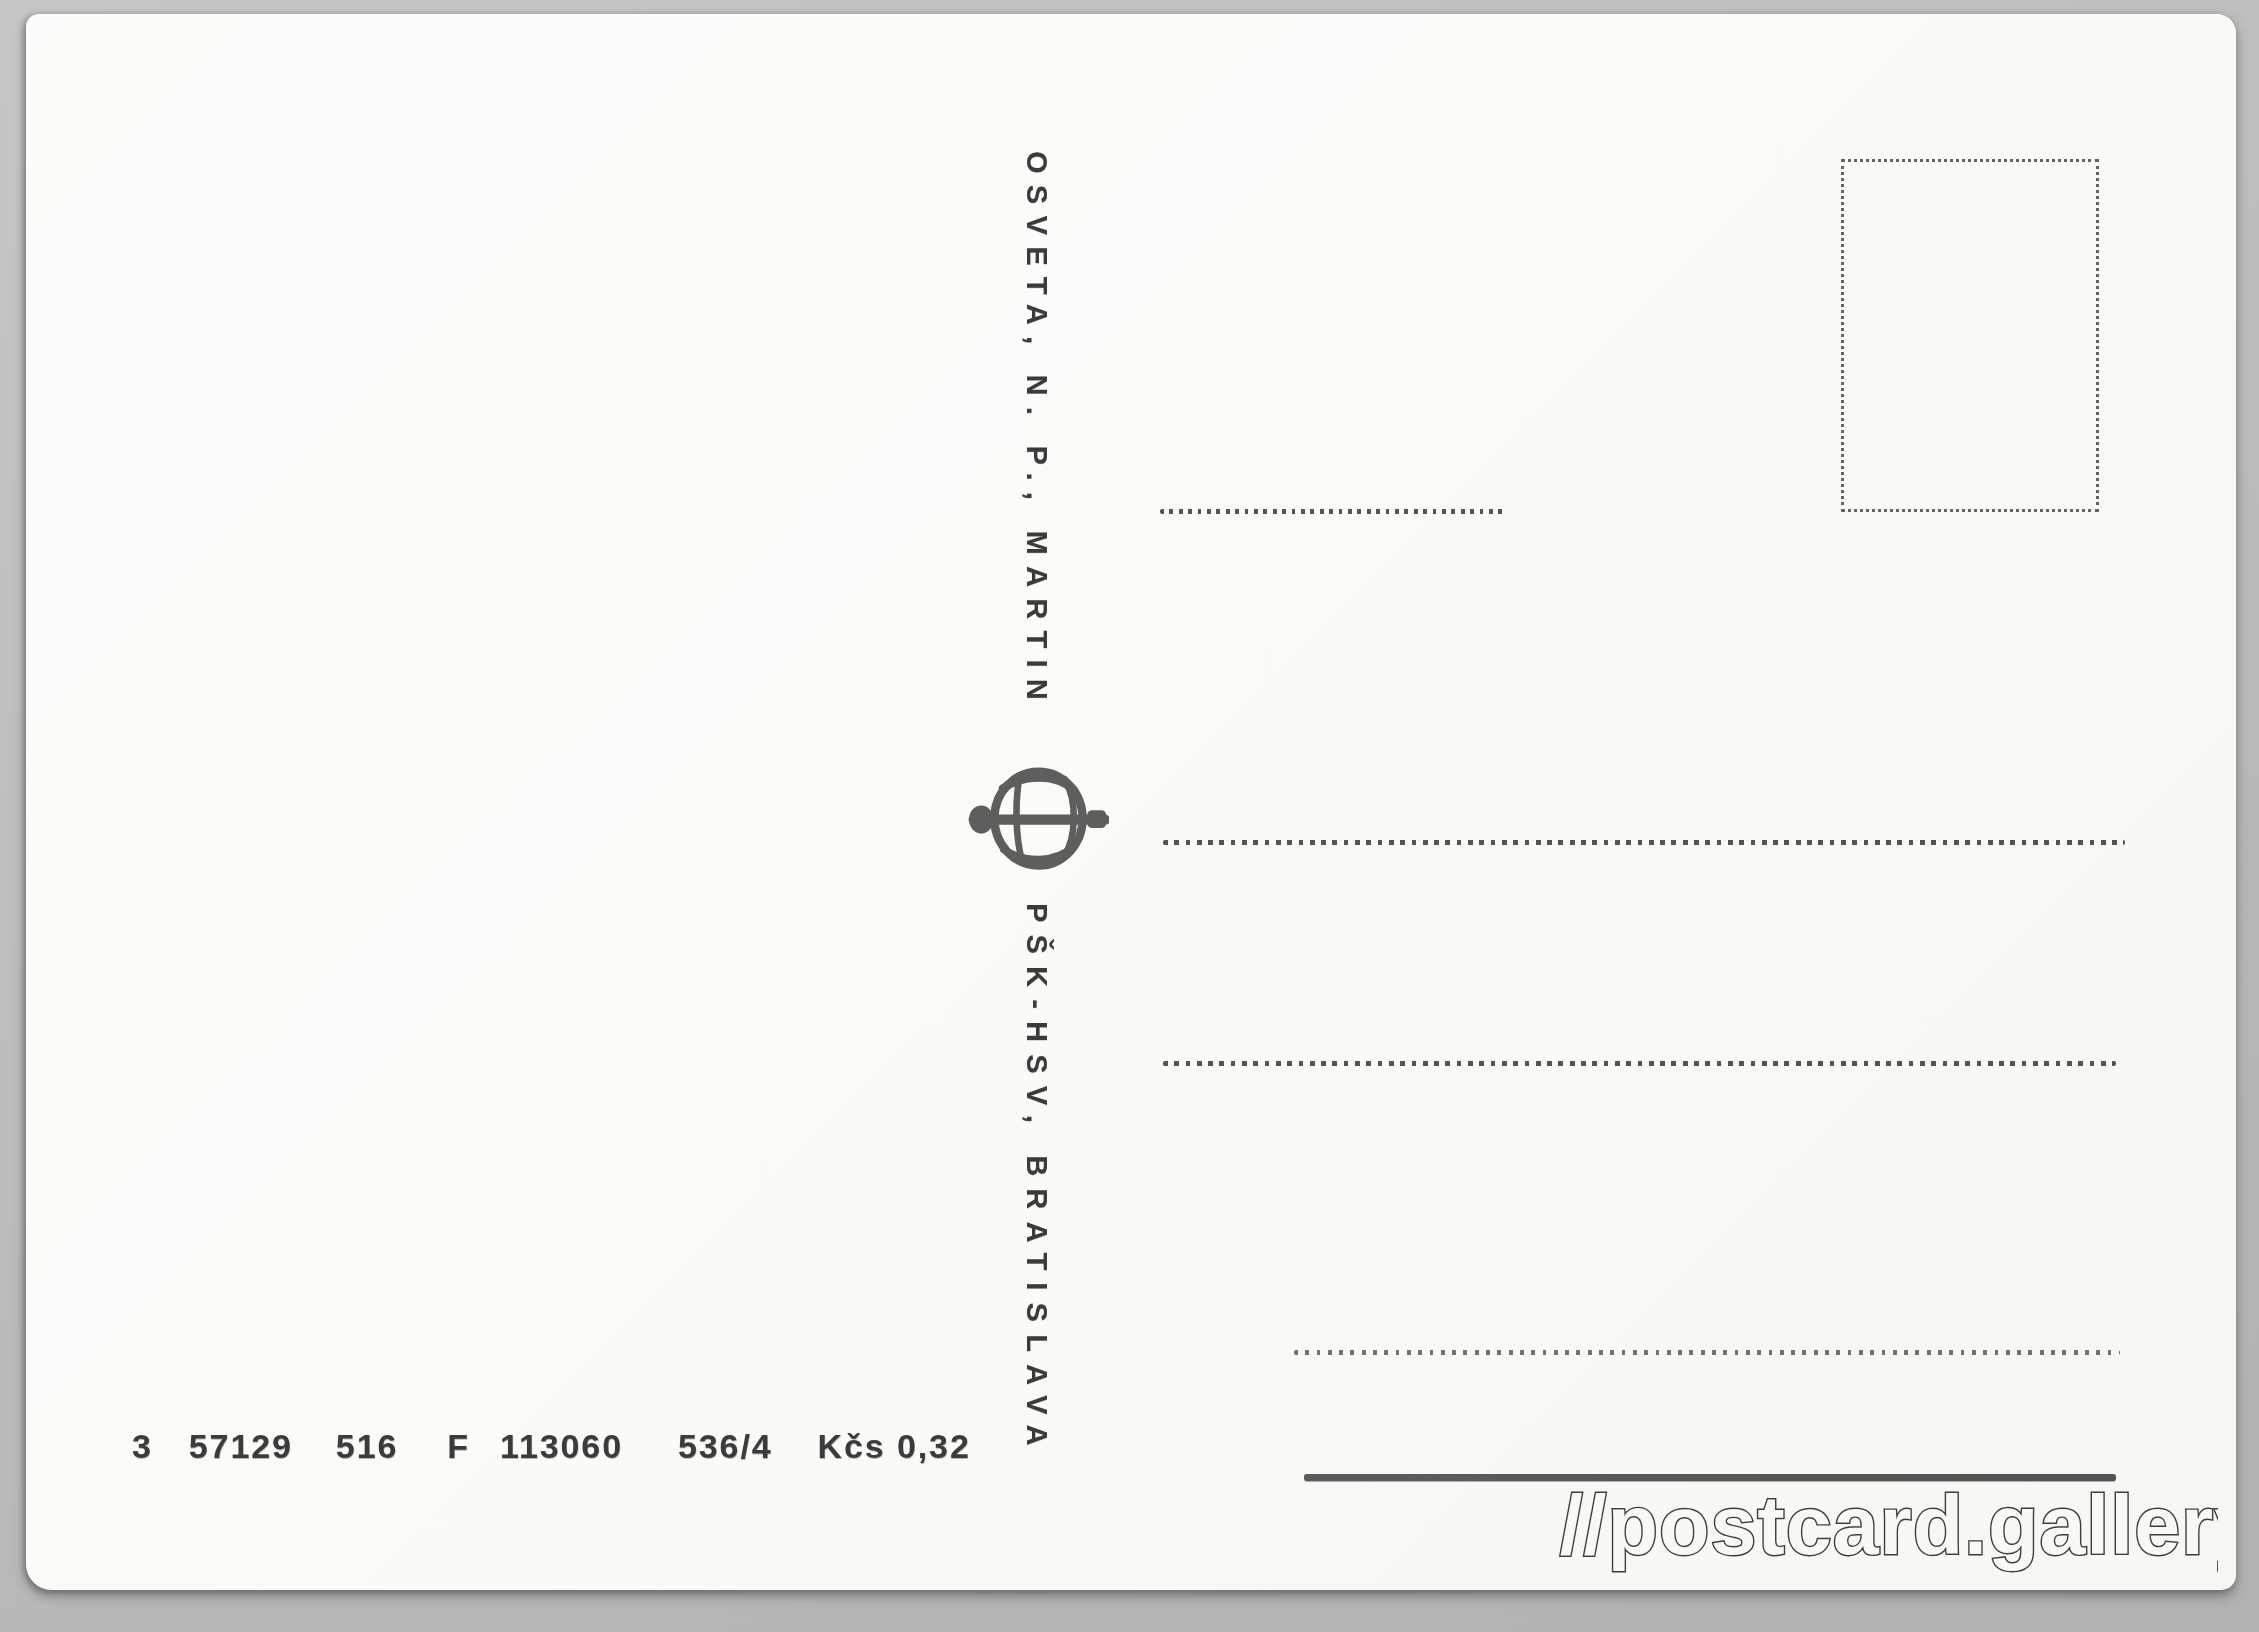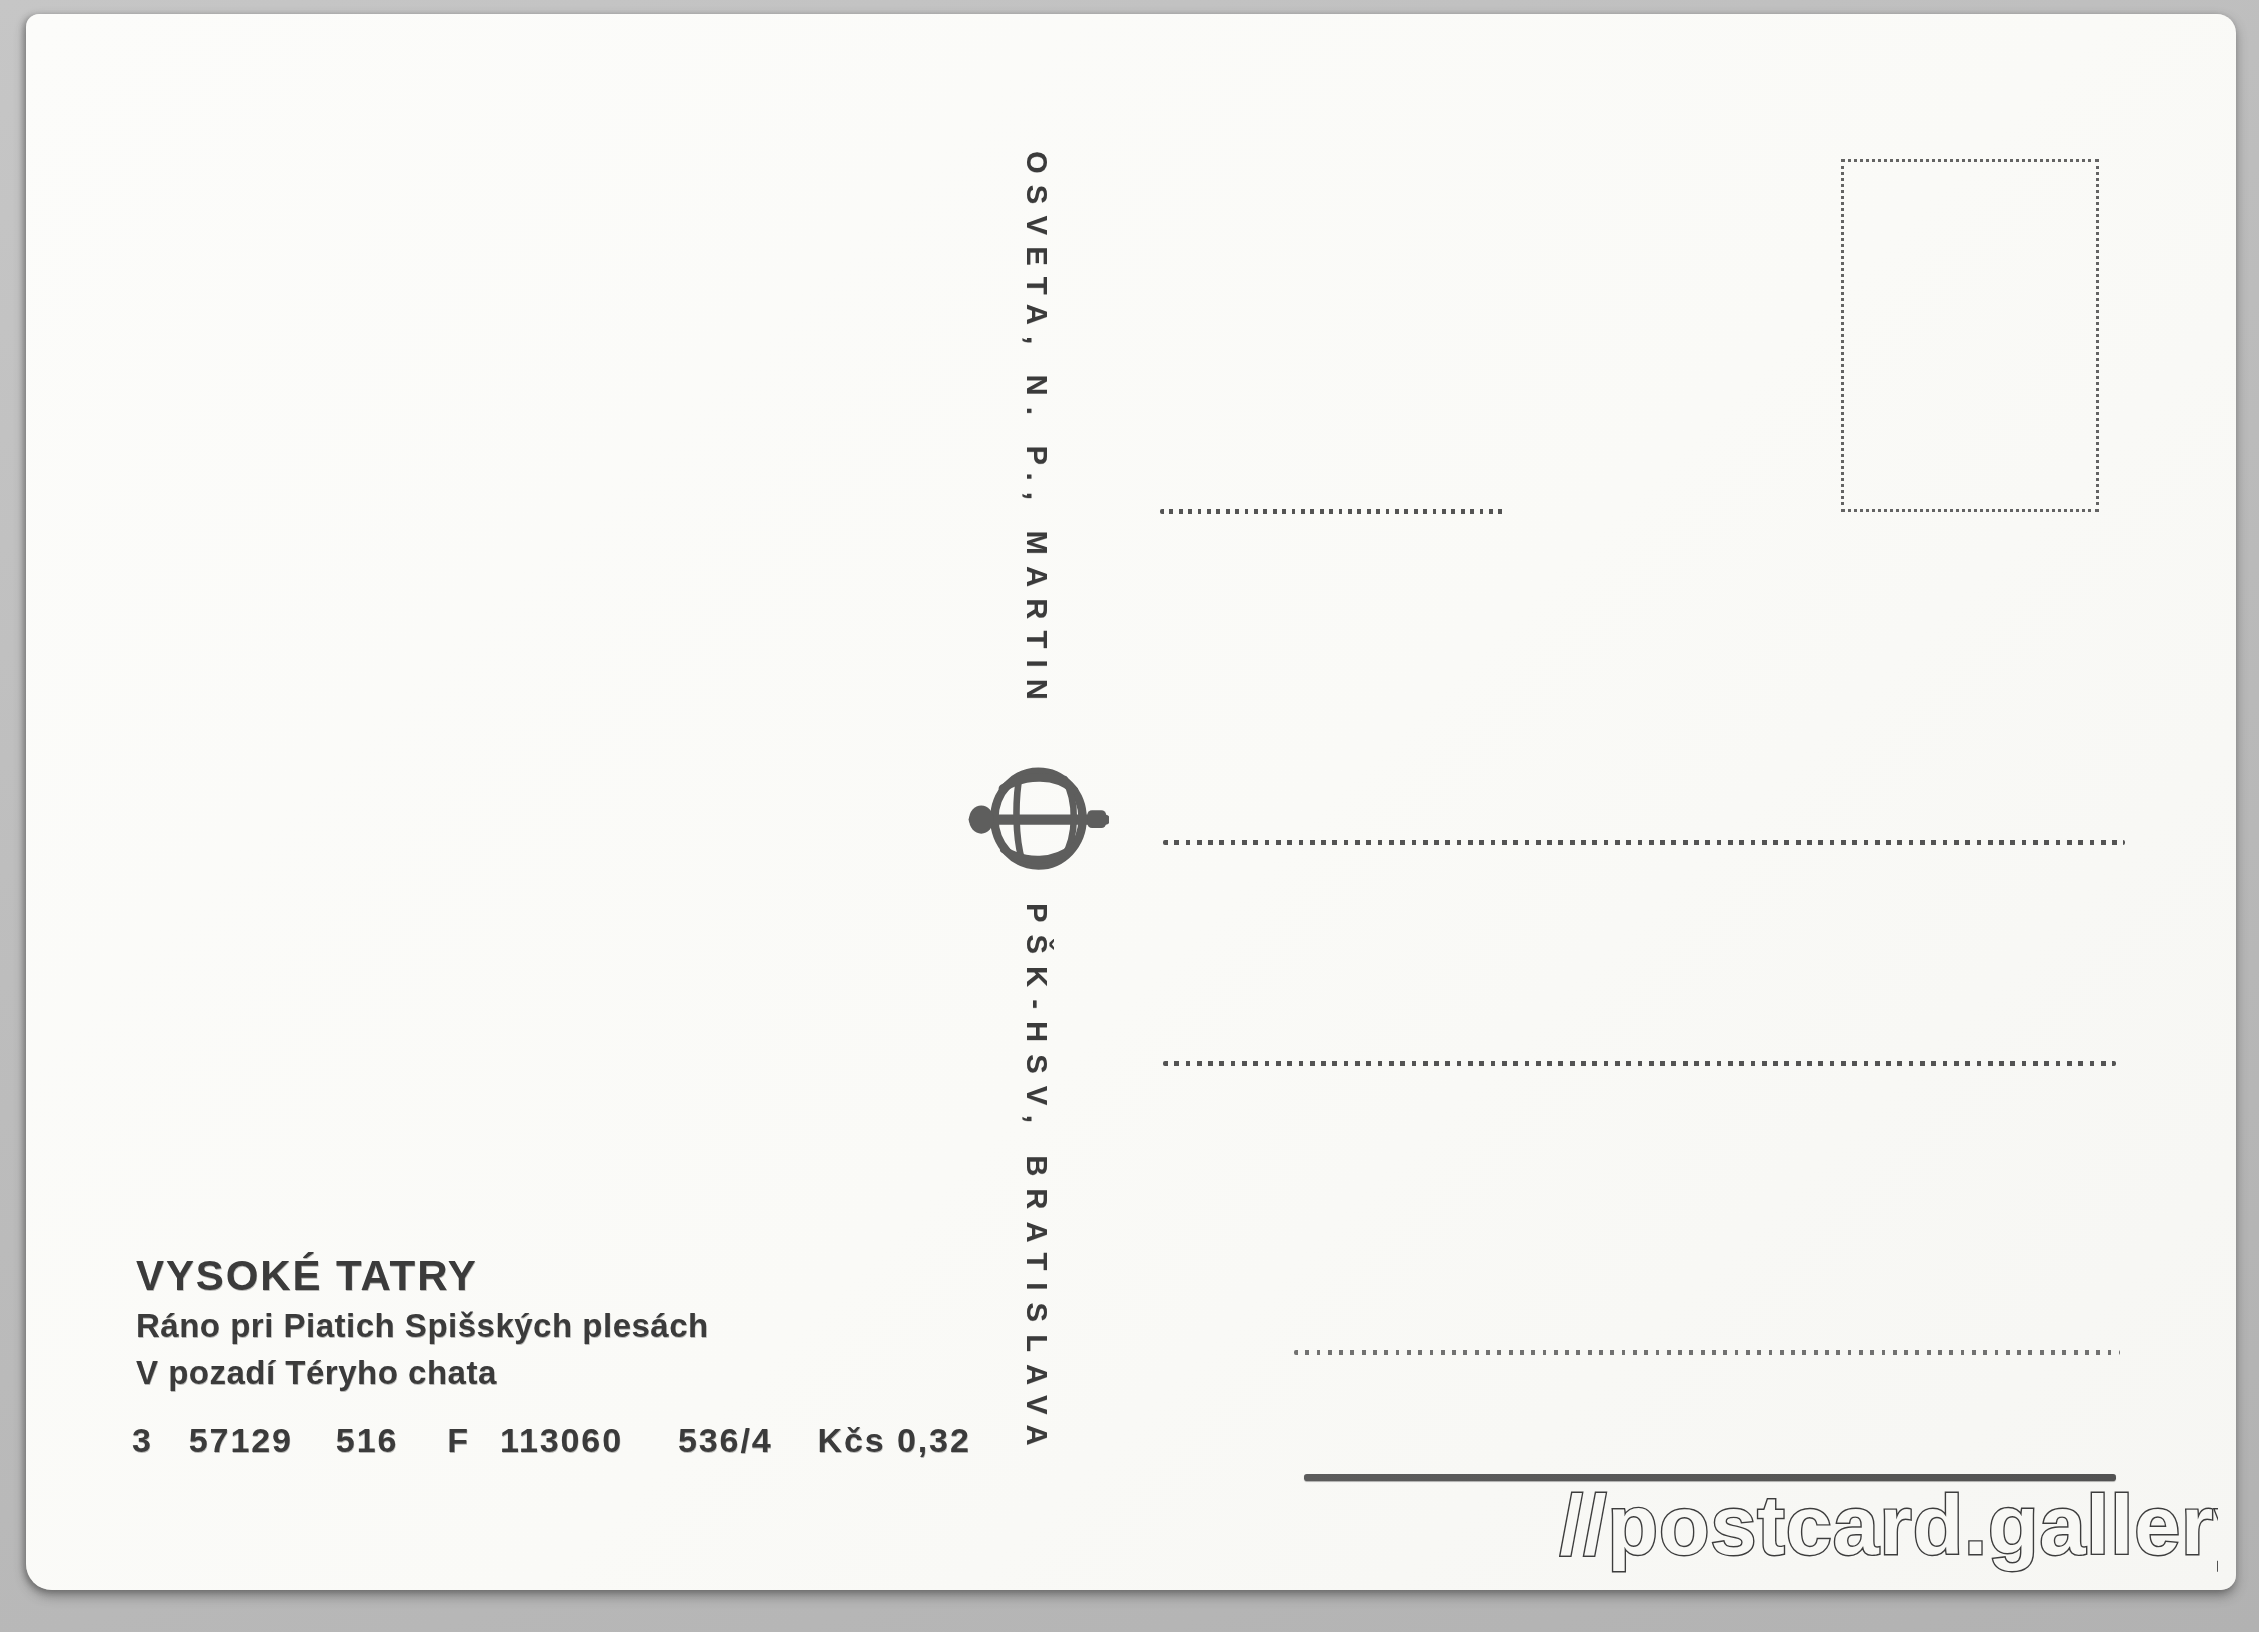--- a/index.html
+++ b/index.html
@@ -38,21 +38,21 @@
 
   
   .caption{position:absolute;left:110px;top:1235px;}
   .caption-title{font-size:42px;font-weight:700;letter-spacing:1.9px;line-height:53px;}
   .caption-sub{font-size:33px;font-weight:600;letter-spacing:0.5px;line-height:47px;}
 
   
   .catalog{position:absolute;left:106px;top:1407px;display:flex;align-items:baseline;
     font-size:34px;font-weight:700;letter-spacing:1.9px;}
   .tk1{margin-left:36px;} .tk2{margin-left:43px;} .tk3{margin-left:49px;}
-  .tk4{margin-left:30px;} .tk-series{margin-left:55px;} .tk-price{margin-left:45px;}
+  .tk4{margin-left:30px;} .tk-series{margin-left:55px;margin-top:6px;} .tk-price{margin-left:45px;}
 
   
   .watermark{position:absolute;left:1533px;top:1448px;width:659px;height:124px;z-index:5;}
 </style>
 </head>
 <body>
 
 <div class="scan-bg"></div>
 
 <div class="card">
@@ -77,25 +77,20 @@
   </svg>
 
   <div class="vtext bottom ink">PŠK-HSV, BRATISLAVA</div>
 
   <div class="dline l1"></div>
   <div class="dline l2"></div>
   <div class="dline l3"></div>
   <div class="dline l4"></div>
   <div class="sline"></div>
 
-  <div class="caption">
-    <div class="caption-title ink">VYSOKÉ TATRY</div>
-    <div class="caption-sub ink">Ráno pri Piatich Spišských plesách</div>
-    <div class="caption-sub ink">V pozadí Téryho chata</div>
-  </div>
 
   <div class="catalog ink">
     <span>3</span>
     <span class="tk1">57129</span>
     <span class="tk2">516</span>
     <span class="tk3">F</span>
     <span class="tk4">113060</span>
     <span class="tk-series">536/4</span>
     <span class="tk-price">Kčs 0,32</span>
   </div>

